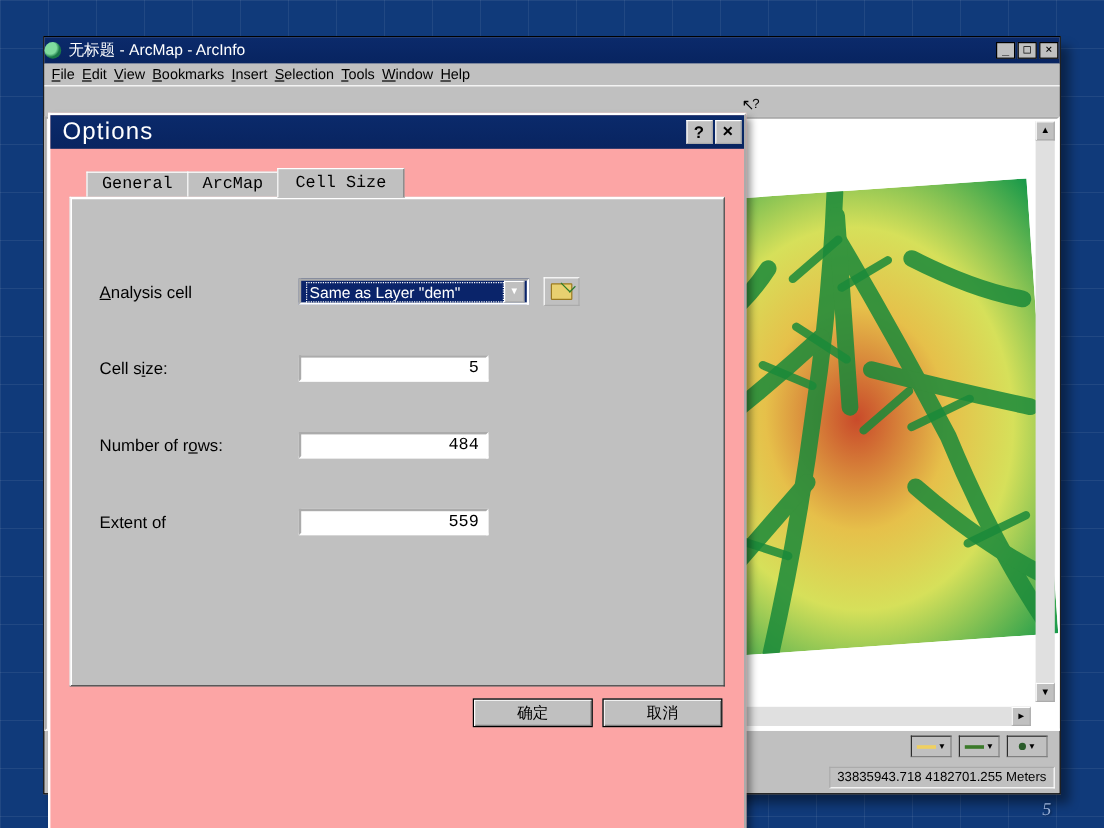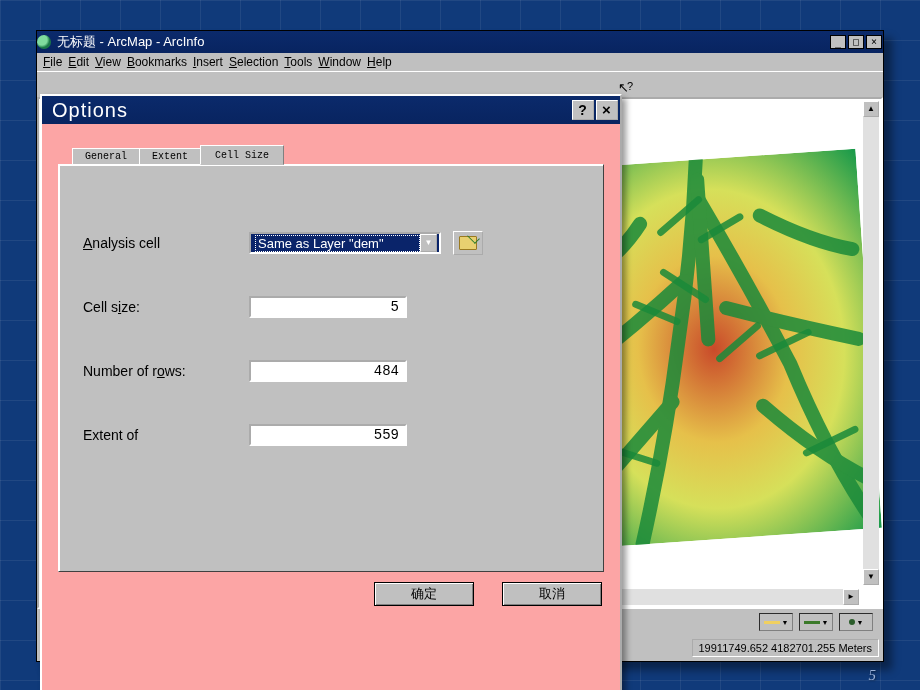--- a/index.html
+++ b/index.html
@@ -39,37 +39,37 @@
 
 
 .dialog { position:absolute; left:40px; top:94px; width:582px; height:616px; background:#fca5a5; border:2px outset #fff; box-shadow:4px 4px 6px rgba(0,0,0,0.4); }
 .dlg-title { background: linear-gradient(#0b2a6b,#082460); height:28px; display:flex; align-items:center; color:#fff; padding-left:10px; font-family: "Courier New", monospace; font-size:20px; letter-spacing:1px; }
 .dlg-title .spacer { flex:1; }
 .dlg-tbtn { width:22px; height:20px; background:#c0c0c0; border:1px outset #fff; margin:0 2px 0 0; font-size:14px; font-weight:bold; text-align:center; line-height:18px; color:#000; cursor:pointer; }
 .dlg-tbtn.close { font-size:15px; }
 
 .tab-area { margin:16px 16px 0 16px; }
 .tabs { display:flex; align-items:flex-end; margin-left:14px; height:24px; }
-.tab { background:#c0c0c0; border:1px solid #808080; border-bottom:none; border-top-color:#fff; border-left-color:#fff; padding:2px 12px; font-size:10px; font-family:"Courier New",monospace; margin-right:-1px; position:relative; cursor:pointer; }
+.tab { background:#c0c0c0; border:1px solid #808080; border-bottom:none; border-top-color:#fff; border-left-color:#fff; padding:2px 12px; font-size:14px; font-family:"Courier New",monospace; margin-right:-1px; position:relative; cursor:pointer; }
 .tab.active { background:#c0c0c0; padding:4px 14px 3px 14px; z-index:3; border-bottom:1px solid #c0c0c0; margin-bottom:-1px;margin-top:32px; }
 .tab-panel { border:1px solid #808080; border-top-color:#fff; border-left-color:#fff; border-right-color:#404040; border-bottom-color:#404040; box-shadow: inset 1px 1px 0 #fff; height:408px; background:#c0c0c0; padding:28px 24px; font-size:14px; font-family:"Courier New",monospace; position:relative; z-index:2; }
 
 .form-row { display:flex; align-items:center; height:28px; margin-bottom:18px;margin-top:36px; }
 .form-row label { width:166px; }
 .form-row input[type=text] { width:158px; height:22px; border:2px inset #fff; background:#fff; font-size:14px; font-family:"Courier New",monospace; text-align:right; padding-right:6px; }
 .combo { display:flex; align-items:center; }
 .combo .combo-box { width:192px; height:22px; border:2px inset #fff; background:#0a246a; color:#fff; display:flex; align-items:center; padding:0 2px 0 4px; font-size:13px; position:relative; }
 .combo .combo-box span { flex:1; background:#0a246a; border:1px dotted #fff; padding:0 2px; white-space:nowrap; overflow:hidden; }
 .combo .combo-btn { width:17px; height:18px; background:#c0c0c0; border:1px outset #fff; text-align:center; font-size:8px; line-height:16px; flex:none; }
 .folder-btn { width:30px; height:24px; margin-left:12px; background:#c0c0c0; border:1px outset #fff; display:flex; align-items:center; justify-content:center; cursor:pointer; }
 .folder-icon { width:18px; height:14px; position:relative; }
 .folder-icon::before { content:""; position:absolute; inset:0; background:#e8d070; border:1px solid #9a7a20; border-radius:1px; }
 .folder-icon::after { content:""; position:absolute; top:-2px; right:-2px; width:10px; height:6px; border:1px solid #2a7a2a; border-bottom:none; border-right:none; transform:rotate(-135deg); }
 
-.dlg-buttons { display:flex; justify-content:flex-end; gap:28px; padding:10px 18px; }
+.dlg-buttons { display:flex; justify-content:flex-end; gap:8px; padding:10px 18px; }
 .dlg-buttons button { width:100px; height:24px; background:#c0c0c0; border:1px solid #000; box-shadow: inset 1px 1px 0 #fff, inset -1px -1px 0 #808080; font-size:13px; font-family:"SimSun","MS Sans Serif"; cursor:pointer; }
 
 .cursor-arrow { position:absolute; left:618px; top:80px; font-size:13px; color:#000; pointer-events:none; }
 .cursor-arrow::after { content:"?"; font-size:11px; position:relative; top:-2px; left:-2px; }
 </style>
 </head>
 <body>
 
 <div class="bg-grid"></div>
 
@@ -139,38 +139,38 @@
       </span>
     <span class="dropdown-stub">
         <span class="line-stub"></span>
       </span>
     <span class="dropdown-stub">
         <span class="dot-stub"></span>
       </span>
   </div>
 
   <div class="statusbar">
-    <span>19911749.652  4182701.255 Meters</span>
+    <span>33835943.718  4182701.255 Meters</span>
   </div>
 </div>
 
 <span class="cursor-arrow">↖</span>
 
 <div class="dialog">
   <div class="dlg-title">
     <span>Options</span>
     <span class="spacer"></span>
     <span class="dlg-tbtn">?</span>
     <span class="dlg-tbtn close">×</span>
   </div>
 
   <div class="tab-area">
     <div class="tabs">
       <div class="tab">General</div>
-      <div class="tab">Extent</div>
+      <div class="tab">ArcMap</div>
       <div class="tab active">Cell Size</div>
     </div>
     <div class="tab-panel">
 
       <div class="form-row">
         <label><u>A</u>nalysis cell</label>
         <div class="combo">
           <div class="combo-box">
             <span>Same as Layer "dem"</span>
             <div class="combo-btn">▼</div>

